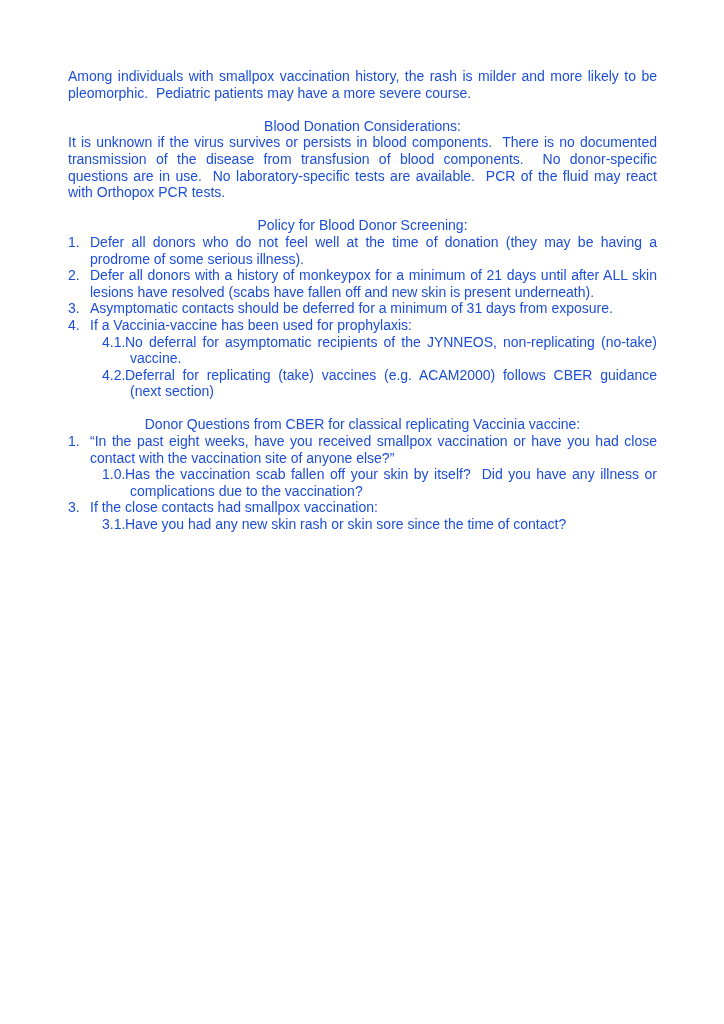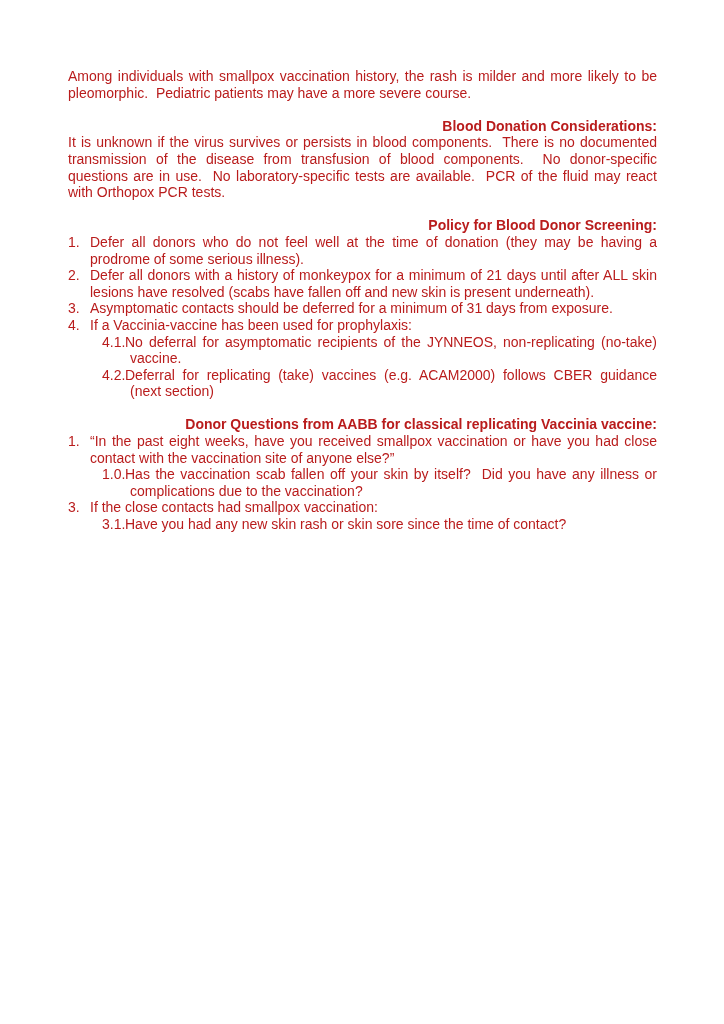--- a/index.html
+++ b/index.html
@@ -5,30 +5,30 @@
   html, body { margin: 0; padding: 0; background: #ffffff; }
   .page {
     position: relative;
     width: 724px;
     height: 1024px;
     background: #ffffff;
     overflow: hidden;
     font-family: "Liberation Sans", sans-serif;
     font-size: 14px;
     line-height: 16.6px;
-    color: #b91c1c;
+    color: #1d4ed8;
   }
   .doc {
     position: absolute;
     left: 68px;
     top: 68px;
     width: 589px;
   }
   .para { text-align: justify; white-space: pre-wrap; }
-  .h { font-weight: bold; text-align: right; }
+  .h { font-weight: normal; text-align: center; }
   .mb { margin-bottom: 16.6px; }
   .li { text-align: justify; }
   .li .t { white-space: pre-wrap; }
   .li.l1 { padding-left: 22px; }
   .li.l1 .m { display: inline-block; width: 22px; margin-left: -22px; }
   .li.l2 { margin-left: 34px; padding-left: 28px; }
   .li.l2 .m { display: inline-block; width: 23px; margin-left: -28px; }
 </style>
 </head>
 <body>
@@ -45,21 +45,21 @@
     <div class="h">Policy for Blood Donor Screening:</div>
     <div>
       <div class="li l1"><span class="m">1.</span><span class="t">Defer all donors who do not feel well at the time of donation (they may be having a prodrome of some serious illness).</span></div>
       <div class="li l1"><span class="m">2.</span><span class="t">Defer all donors with a history of monkeypox for a minimum of 21 days until after ALL skin lesions have resolved (scabs have fallen off and new skin is present underneath).</span></div>
       <div class="li l1"><span class="m">3.</span><span class="t">Asymptomatic contacts should be deferred for a minimum of 31 days from exposure.</span></div>
       <div class="li l1"><span class="m">4.</span><span class="t">If a Vaccinia-vaccine has been used for prophylaxis:</span></div>
       <div class="li l2"><span class="m">4.1.</span><span class="t">No deferral for asymptomatic recipients of the JYNNEOS, non-replicating (no-take) vaccine.</span></div>
       <div class="li l2 mb"><span class="m">4.2.</span><span class="t">Deferral for replicating (take) vaccines (e.g. ACAM2000) follows CBER guidance (next section)</span></div>
     </div>
 
-    <div class="h">Donor Questions from AABB for classical replicating Vaccinia vaccine:</div>
+    <div class="h">Donor Questions from CBER for classical replicating Vaccinia vaccine:</div>
     <div>
       <div class="li l1"><span class="m">1.</span><span class="t">“In the past eight weeks, have you received smallpox vaccination or have you had close contact with the vaccination site of anyone else?”</span></div>
       <div class="li l2"><span class="m">1.0.</span><span class="t">Has the vaccination scab fallen off your skin by itself?  Did you have any illness or complications due to the vaccination?</span></div>
       <div class="li l1"><span class="m">3.</span><span class="t">If the close contacts had smallpox vaccination:</span></div>
       <div class="li l2 mb"><span class="m">3.1.</span><span class="t">Have you had any new skin rash or skin sore since the time of contact?</span></div>
     </div>
 
 
   </div>
 </div>

